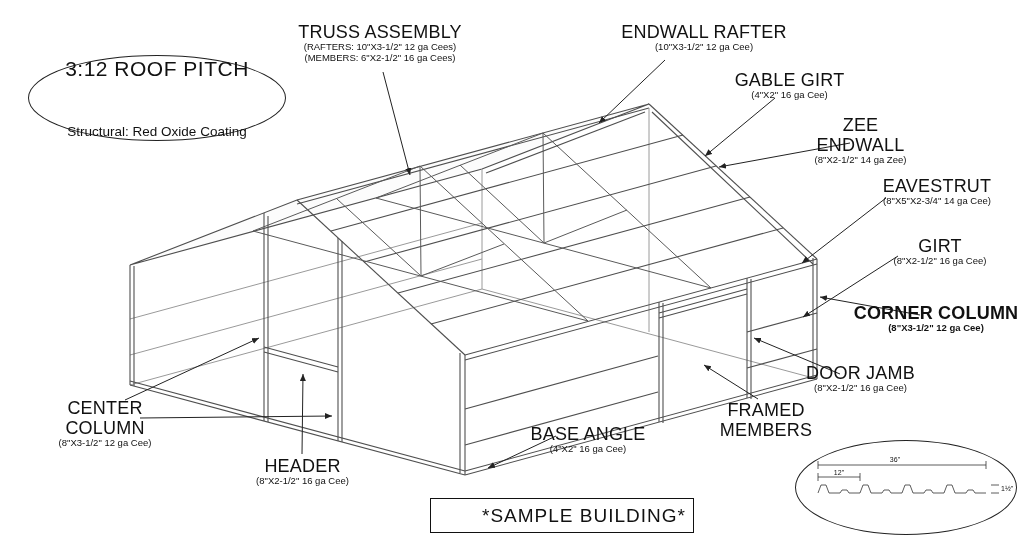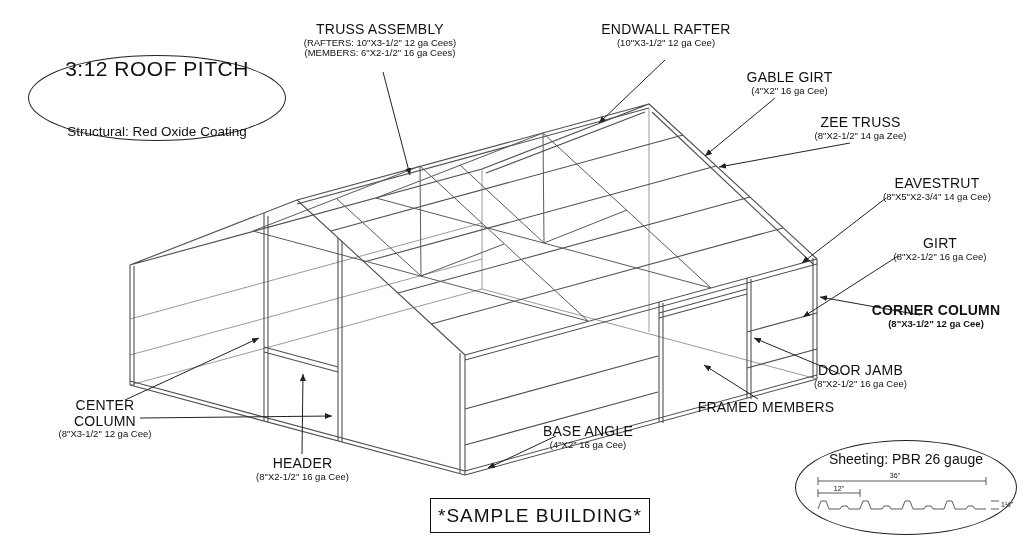--- a/index.html
+++ b/index.html
@@ -2,21 +2,21 @@
 <html><head>
 <meta charset="utf-8">
 <style>
   html,body { margin:0; padding:0; background:#ffffff; }
   .canvas {
     position:relative; width:1024px; height:539px; background:#ffffff;
     font-family:"Liberation Sans", sans-serif; color:#111; overflow:hidden;
   }
   svg.draw { position:absolute; left:0; top:0; }
   .lbl { position:absolute; text-align:center; line-height:1.12; z-index:5; }
-  .lbl .t { font-size:14px; letter-spacing:0.2px; white-space:pre-line; }
+  .lbl .t { font-size:18px; letter-spacing:0.2px; white-space:pre-line; }
   .lbl .s { font-size:9.5px; white-space:nowrap; }
   .ellipse {
     position:absolute; border:1.5px solid #222; border-radius:50%;
     display:flex; flex-direction:column; align-items:center; justify-content:center;
     z-index:4; background:#fff;
   }
   .ellipse .big { font-size:21px; letter-spacing:0.5px; }
   .ellipse .sub { font-size:13.5px; margin-top:16px; }
   .ellipse.sheet { justify-content:flex-start; padding-top:10px; box-sizing:border-box; }
   .ellipse.sheet .lab { font-size:14px; }
@@ -137,32 +137,32 @@
     <div class="big">3:12 ROOF PITCH</div>
     <div class="sub">Structural: Red Oxide Coating</div>
   </div>
 
   <div class="lbl" style="left:287px; top:22px; width:186px;">
     <div class="t">TRUSS ASSEMBLY</div>
     <div class="s">(RAFTERS: 10"X3-1/2" 12 ga Cees)</div>
     <div class="s">(MEMBERS: 6"X2-1/2" 16 ga Cees)</div>
   </div>
 
-  <div class="lbl" style="left:573px; top:22px; width:186px;">
+  <div class="lbl" style="left:611px; top:22px; width:186px;">
     <div class="t">ENDWALL RAFTER</div>
     <div class="s">(10"X3-1/2" 12 ga Cee)</div>
   </div>
 
   <div class="lbl" style="left:722px; top:70px; width:135px;">
     <div class="t">GABLE GIRT</div>
     <div class="s">(4"X2" 16 ga Cee)</div>
   </div>
 
   <div class="lbl" style="left:798px; top:115px; width:125px;">
-    <div class="t">ZEE TRUSS</div>
+    <div class="t">ZEE ENDWALL</div>
     <div class="s">(8"X2-1/2" 14 ga Zee)</div>
   </div>
 
   <div class="lbl" style="left:876px; top:176px; width:122px;">
     <div class="t">EAVESTRUT</div>
     <div class="s">(8"X5"X2-3/4" 14 ga Cee)</div>
   </div>
 
   <div class="lbl" style="left:884px; top:236px; width:112px;text-align:center;">
     <div class="t">GIRT</div>
@@ -193,38 +193,37 @@
     <div class="s">(8"X2-1/2" 16 ga Cee)</div>
   </div>
 
   <div class="lbl" style="left:30px; top:398px; width:150px;">
     <div class="t">CENTER
 COLUMN</div>
     <div class="s">(8"X3-1/2" 12 ga Cee)</div>
   </div>
 
   <div class="ellipse sheet" style="left:795px; top:440px; width:222px; height:95px;">
-    <div class="lab">Sheeting: PBR 26 gauge</div>
     <svg width="222" height="58" viewBox="0 0 222 58">
       <g stroke="#333" stroke-width="0.8" fill="none">
 
         <line x1="23" y1="14" x2="191" y2="14"></line>
         <line x1="23" y1="10" x2="23" y2="18"></line>
         <line x1="191" y1="10" x2="191" y2="18"></line>
         <line x1="23" y1="26" x2="65" y2="26"></line>
         <line x1="23" y1="22" x2="23" y2="30"></line>
         <line x1="65" y1="22" x2="65" y2="30"></line>
         <line x1="196" y1="34" x2="204" y2="34"></line>
         <line x1="196" y1="42" x2="204" y2="42"></line>
 
         <path d="M23,42 l3,-8 l5,0 l3,8 l11,0 l2,-3 l5,0 l2,3 l11,0 l3,-8 l5,0 l3,8 l11,0 l2,-3 l5,0 l2,3 l11,0 l3,-8 l5,0 l3,8 l11,0 l2,-3 l5,0 l2,3 l11,0 l3,-8 l5,0 l3,8 l11,0 l2,-3 l5,0 l2,3 l11,0"></path>
       </g>
       <text class="dim" x="100" y="11" text-anchor="middle">36"</text>
       <text class="dim" x="44" y="24" text-anchor="middle">12"</text>
       <text class="dim" x="206" y="40" text-anchor="start">1½"</text>
     </svg>
   </div>
 
-  <div class="footer-box" style="left:430px; top:498px; width:218px; height:33px;">
+  <div class="footer-box" style="left:430px; top:498px; width:218px; height:33px;padding-left:44px;">
     <span>*SAMPLE BUILDING*</span>
   </div>
 
 </div>
 
 </body></html>

